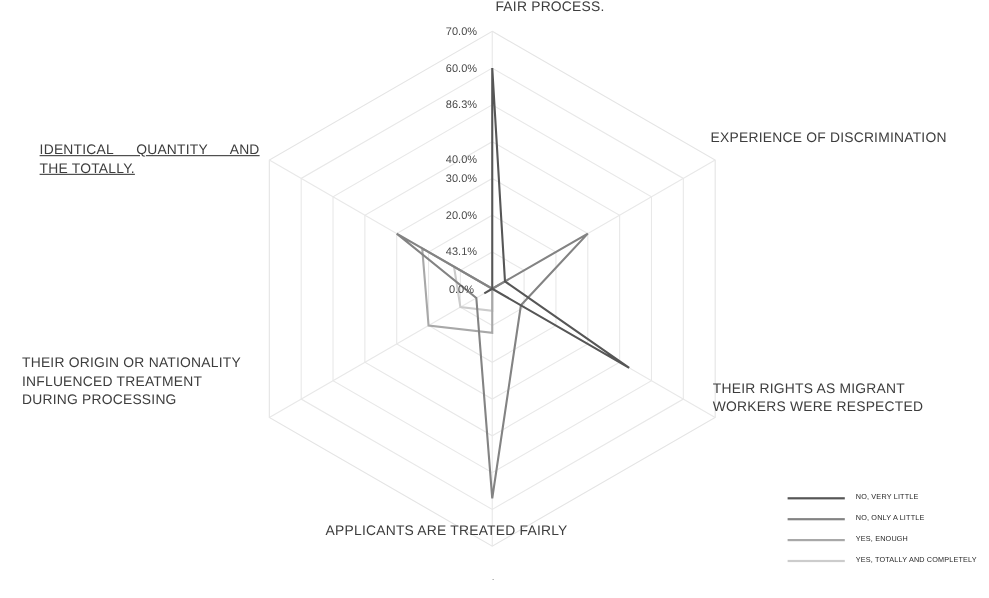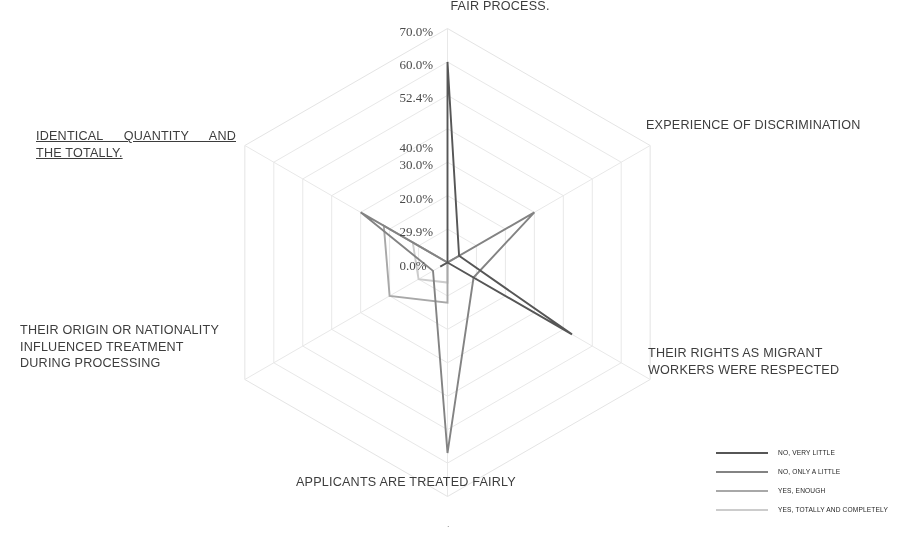--- a/index.html
+++ b/index.html
@@ -38,25 +38,25 @@
   #label-origin{
     left:20px;top:322px;width:225px;text-align:left;
   }
   #label-identical{
     left:36px;top:128px;width:200px;text-align:justify;text-decoration:underline;
   }
   #label-identical .lastline{text-align:left;}
 
   .tick-label{
     position:absolute;
-    font-size:13px;
+    font-size:10px;
     color:#4a4a4a;
-    text-align:left;
+    text-align:center;
     width:40px;
-    font-family:Liberation Serif, serif;
+    font-family:Liberation Sans, sans-serif;
   }
 
   .legend{
     position:absolute;
     left:716px;top:443px;
     width:180px;
   }
   .legend-row{
     display:flex;align-items:center;
     height:19px;
@@ -107,25 +107,25 @@
     <g id="series-paths">
         <polygon points="447.50,262.50 453.29,259.16 447.50,262.50 447.50,282.56 418.55,279.21 412.76,242.44" fill="none" stroke="#cccccc" stroke-width="1.9" stroke-linejoin="miter"></polygon>
         <polygon points="447.50,262.50 459.08,255.81 447.50,262.50 447.50,302.61 389.60,295.93 383.81,225.73" fill="none" stroke="#a8a8a8" stroke-width="1.9" stroke-linejoin="miter"></polygon>
         <polygon points="447.50,262.50 534.35,212.36 473.55,277.54 447.50,453.04 433.03,270.86 360.65,212.36" fill="none" stroke="#838383" stroke-width="1.9" stroke-linejoin="miter"></polygon>
         <polygon points="447.50,61.93 459.08,255.81 571.98,334.37 447.50,262.50 440.26,266.68 447.50,262.50" fill="none" stroke="#565656" stroke-width="1.9" stroke-linejoin="miter"></polygon>
       </g>
   </svg>
 
   <div id="tick-labels">
       <div class="tick-label" style="left: 399.5px; top: 257.5px;">0.0%</div>
-      <div class="tick-label" style="left: 399.5px; top: 224.071px;">29.9%</div>
+      <div class="tick-label" style="left: 399.5px; top: 224.071px;">43.1%</div>
       <div class="tick-label" style="left: 399.5px; top: 190.643px;">20.0%</div>
       <div class="tick-label" style="left: 399.5px; top: 157.214px;">30.0%</div>
       <div class="tick-label" style="left: 399.5px; top: 123.786px; margin-top: 16px;">40.0%</div>
-      <div class="tick-label" style="left: 399.5px; top: 90.3571px;">52.4%</div>
+      <div class="tick-label" style="left: 399.5px; top: 90.3571px;">86.3%</div>
       <div class="tick-label" style="left: 399.5px; top: 56.9286px;">60.0%</div>
       <div class="tick-label" style="left: 399.5px; top: 23.5px;">70.0%</div>
     </div>
 
   <div class="axis-label" id="label-fair-process">
     <span>FAIR PROCESS.</span>
   </div>
 
   <div class="axis-label" id="label-experience">
     <span>EXPERIENCE OF DISCRIMINATION</span>

